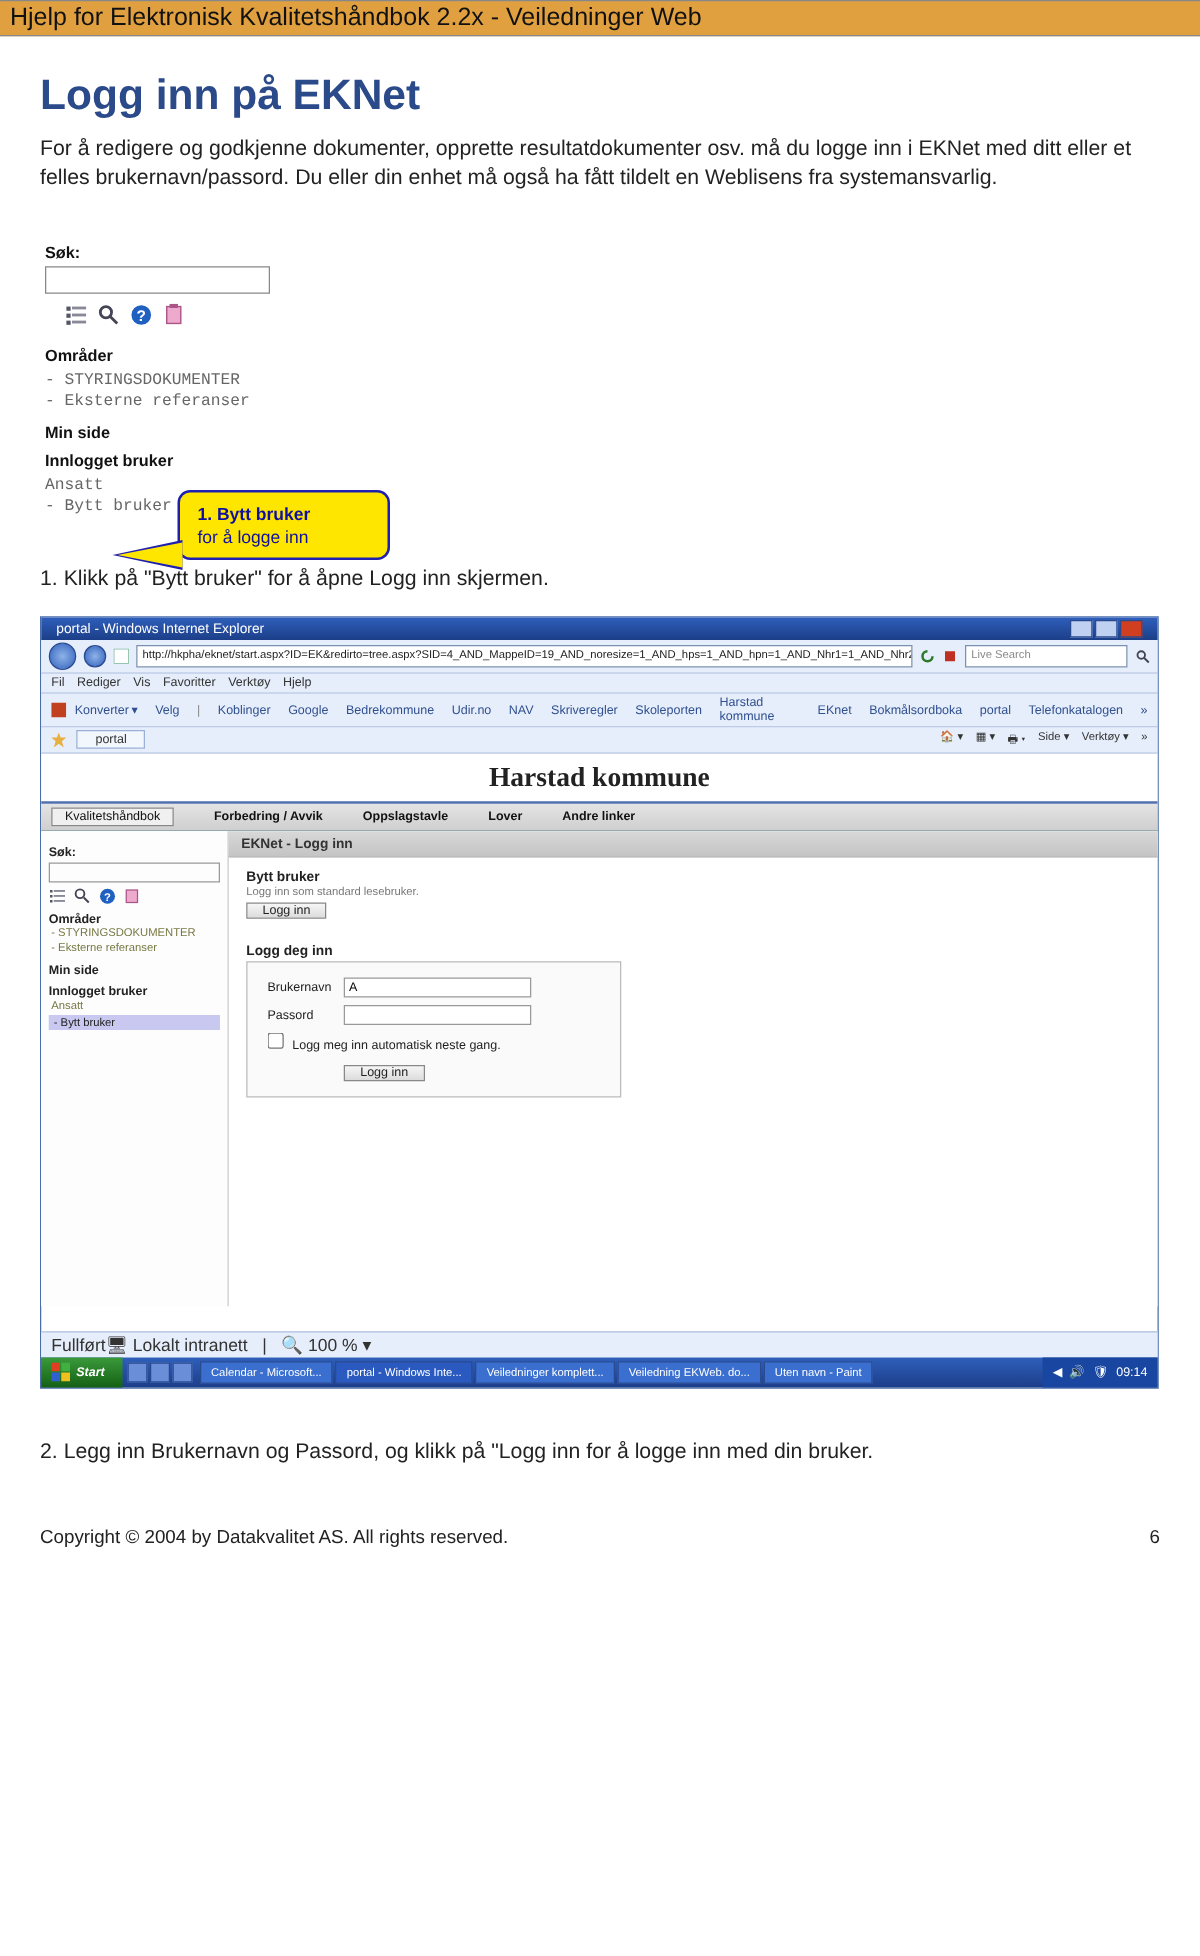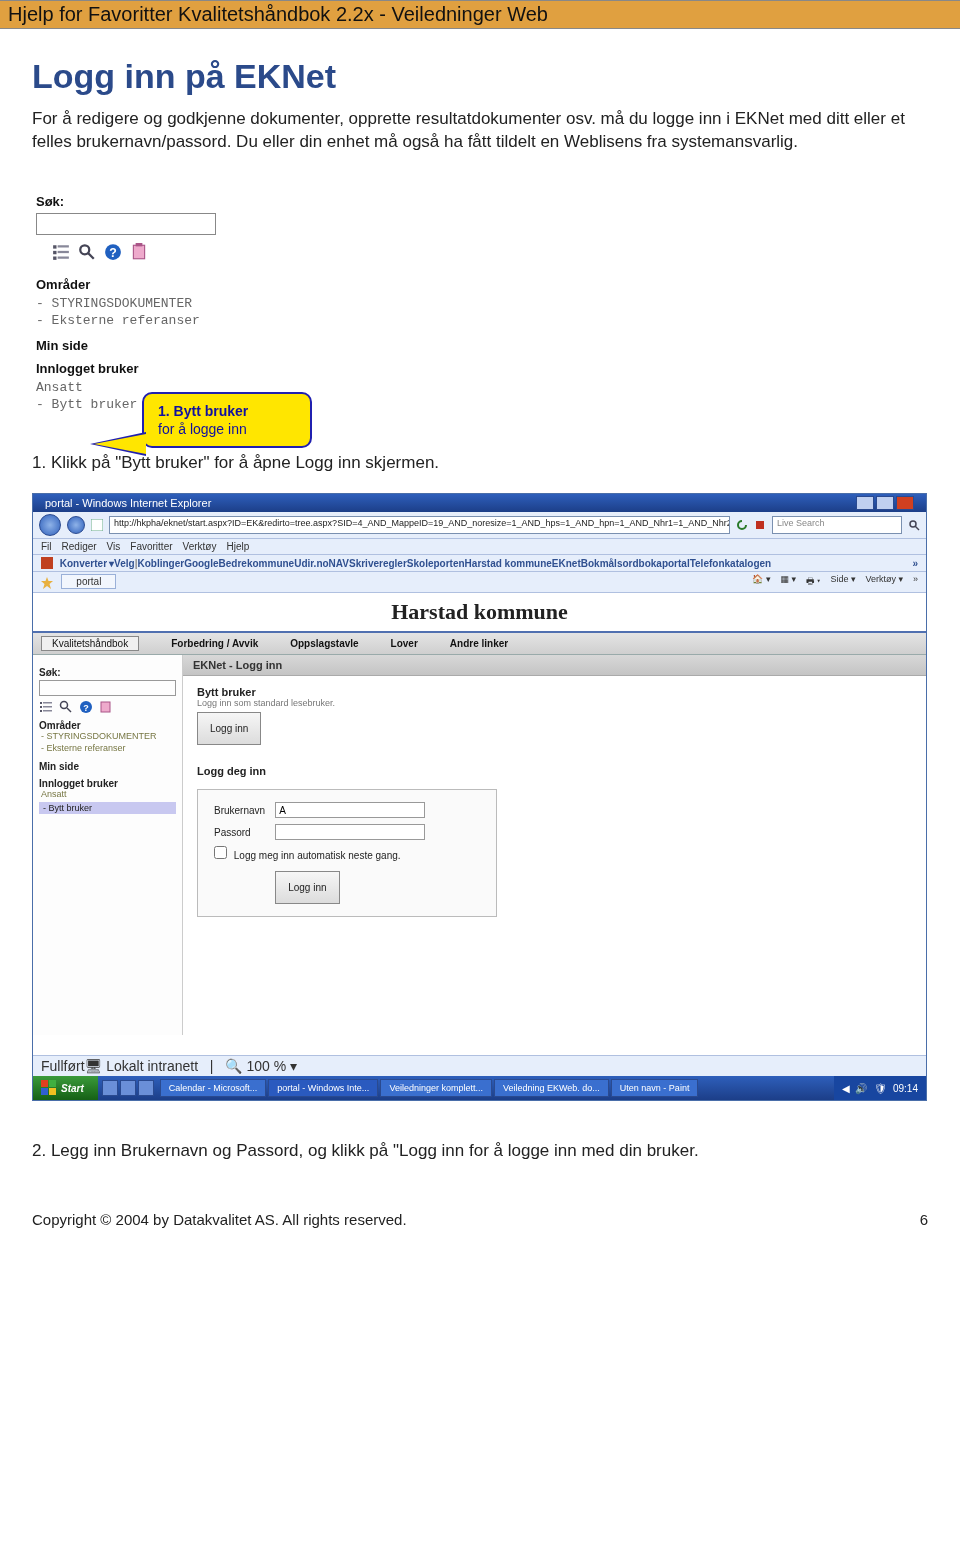--- a/index.html
+++ b/index.html
@@ -136,21 +136,21 @@
   .ie-searchbox { width: 130px; height: 18px; border: 1px solid #7a90b0; background: #fff; font-size: 9px; padding: 1px 4px; color: #888; }
   .ie-menubar, .ie-linksbar, .ie-tabbar {
     background: #e6eefb;
     border-bottom: 1px solid #b0c0e0;
     font-size: 10px;
     padding: 2px 8px;
     display: flex;
     gap: 10px;
     color: #333;
   }
-  .ie-linksbar { gap: 0; color: #305090; font-weight: bold; }
+  .ie-linksbar { gap: 14px; color: #305090; }
   .ie-linksbar span { display: inline-flex; align-items: center; gap: 2px; }
   .ie-tabbar { justify-content: space-between; }
   .ie-tab { background: #f2f6fd; border: 1px solid #9ab0d8; padding: 1px 14px; display: inline-block; }
   .ie-toolrow { color: #333; font-size: 9px; display: flex; gap: 10px; }
   .portal-banner {
     background: #fff;
     text-align: center;
     font-family: Georgia, serif;
     font-size: 22px;
     font-weight: bold;
@@ -199,30 +199,30 @@
     border-bottom: 1px solid #aaa;
     color: #333;
   }
   .pm-section { padding: 10px 14px; }
   .pm-section .pm-title { font-weight: bold; font-size: 11px; color: #222; }
   .pm-section .pm-sub { color: #777; font-size: 9px; margin-top: 0; }
   .pm-btn {
     display: inline-block;
     border: 1px solid #888;
     background: linear-gradient(#f6f6f6,#dcdcdc);
-    padding: 10px 12px;
+    padding: 0 12px;
     font-size: 10px;
     margin-top: 4px;
     text-align: right;
   }
   .pm-loginbox {
     border: 1px solid #bbb;
     padding: 8px 10px;
     width: 300px;
-    margin-top: 12px;
+    margin-top: 2px;
     font-size: 10px;
     background: #fafafa;
   }
   .pm-loginbox table td { padding: 2px 4px; font-size: 10px; }
   .pm-input { border: 1px solid #999; height: 16px; width: 150px; padding: 0 3px; font-size: 10px; }
   .pm-check { margin-right: 4px; }
   .ie-statusbar {
     background: #e6eefb;
     border-top: 1px solid #b0c0e0;
     display: flex;
@@ -279,21 +279,21 @@
     justify-content: space-between;
     font-size: 15px;
     color: #222;
   }
   .mini-icon { display:inline-block; width:12px; height:12px; vertical-align:middle; }
 </style>
 </head>
 <body>
 
 <div class="header-bar">
-  <span>Hjelp for Favoritter Kvalitetshåndbok 2.2x - Veiledninger Web</span>
+  <span>Hjelp for Elektronisk Kvalitetshåndbok 2.2x - Veiledninger Web</span>
 </div>
 
 <div class="content">
   <h1 class="page-title">Logg inn på EKNet</h1>
   <p class="intro">For å redigere og godkjenne dokumenter, opprette resultatdokumenter osv. må du logge inn i EKNet med ditt eller et felles brukernavn/passord. Du eller din enhet må også ha fått tildelt en Weblisens fra systemansvarlig.</p>
 
   <div class="screenshot1">
     <div class="ss1-label">Søk:</div>
     <div class="ss1-search-row">
       <div class="ss1-search-input"></div>

